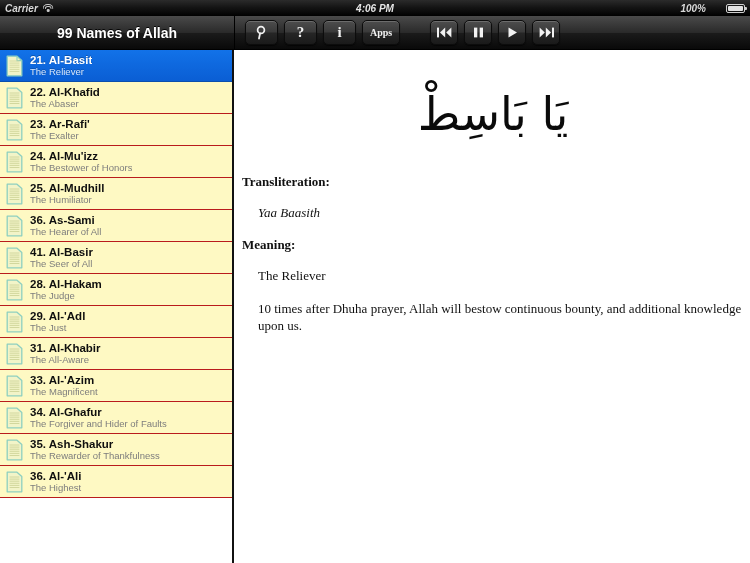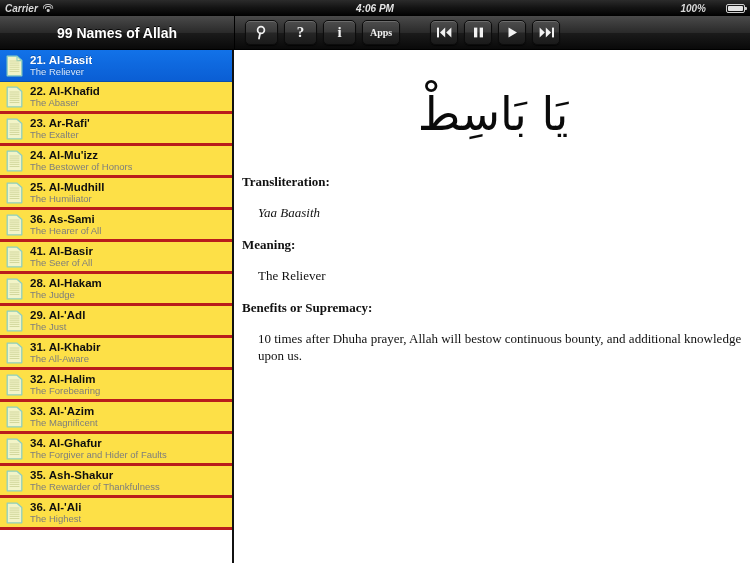--- a/index.html
+++ b/index.html
@@ -88,21 +88,21 @@
 
   
   .sidebar{
     width:234px; flex:0 0 234px; background:#fff;
     border-right:2px solid #111;
     overflow:hidden;
   }
   .row{
     height:32px; display:flex; align-items:center;
     padding:0 6px; gap:7px;
-    border-bottom:3px solid #b91c1c; background:#fde047;
+    border-bottom:1px solid #b91c1c; background:#fef9c3;
     cursor:pointer;
   }
   .row.selected{
     background:linear-gradient(to bottom,#1272e8 0%,#0a5ed4 100%);
     border-bottom:1px solid #0a4fae;
   }
   .doc-icon{ width:17px; height:22px; flex:0 0 17px; position:relative; }
   .doc-icon svg{ display:block; }
   .row-text{ display:flex; flex-direction:column; justify-content:center; line-height:1.12; min-width:0; }
   .row-title{
@@ -396,37 +396,20 @@
               <path d="M1.2 1.2 H11 L15.8 5.6 V20.8 H1.2 Z" fill="#f2f4c8" stroke="#8ecfc0" stroke-width="1.3" stroke-linejoin="round"></path>
               <line x1="3.6" y1="6" x2="13.4" y2="6" stroke="#c9cf92" stroke-width="0.8"></line>
               <line x1="3.6" y1="8.1" x2="13.4" y2="8.1" stroke="#c9cf92" stroke-width="0.8"></line>
               <line x1="3.6" y1="10.2" x2="13.4" y2="10.2" stroke="#c9cf92" stroke-width="0.8"></line>
               <line x1="3.6" y1="12.299999999999999" x2="13.4" y2="12.299999999999999" stroke="#c9cf92" stroke-width="0.8"></line>
               <line x1="3.6" y1="14.399999999999999" x2="13.4" y2="14.399999999999999" stroke="#c9cf92" stroke-width="0.8"></line>
               <line x1="3.6" y1="16.5" x2="13.4" y2="16.5" stroke="#c9cf92" stroke-width="0.8"></line>
             </svg>
           </span>
           <div class="row-text">
-            <div class="row-title">32. Al-Halim</div>
-            <div class="row-sub">The Forebearing</div>
-          </div>
-        </div>
-        <div class="row">
-          <span class="doc-icon">
-            <svg width="17" height="22" viewBox="0 0 17 22">
-              <path d="M1.2 1.2 H11 L15.8 5.6 V20.8 H1.2 Z" fill="#f2f4c8" stroke="#8ecfc0" stroke-width="1.3" stroke-linejoin="round"></path>
-              <line x1="3.6" y1="6" x2="13.4" y2="6" stroke="#c9cf92" stroke-width="0.8"></line>
-              <line x1="3.6" y1="8.1" x2="13.4" y2="8.1" stroke="#c9cf92" stroke-width="0.8"></line>
-              <line x1="3.6" y1="10.2" x2="13.4" y2="10.2" stroke="#c9cf92" stroke-width="0.8"></line>
-              <line x1="3.6" y1="12.299999999999999" x2="13.4" y2="12.299999999999999" stroke="#c9cf92" stroke-width="0.8"></line>
-              <line x1="3.6" y1="14.399999999999999" x2="13.4" y2="14.399999999999999" stroke="#c9cf92" stroke-width="0.8"></line>
-              <line x1="3.6" y1="16.5" x2="13.4" y2="16.5" stroke="#c9cf92" stroke-width="0.8"></line>
-            </svg>
-          </span>
-          <div class="row-text">
             <div class="row-title">33. Al-'Azim</div>
             <div class="row-sub">The Magnificent</div>
           </div>
         </div>
         <div class="row">
           <span class="doc-icon">
             <svg width="17" height="22" viewBox="0 0 17 22">
               <path d="M1.2 1.2 H11 L15.8 5.6 V20.8 H1.2 Z" fill="#f2f4c8" stroke="#8ecfc0" stroke-width="1.3" stroke-linejoin="round"></path>
               <line x1="3.6" y1="6" x2="13.4" y2="6" stroke="#c9cf92" stroke-width="0.8"></line>
               <line x1="3.6" y1="8.1" x2="13.4" y2="8.1" stroke="#c9cf92" stroke-width="0.8"></line>
@@ -477,19 +460,18 @@
         </div>
       </div>
 
     <div class="content">
       <div class="arabic">يَا بَاسِطْ</div>
       <div class="doc-body">
         <p class="doc-h">Transliteration:</p>
         <p class="doc-p ital">Yaa Baasith</p>
         <p class="doc-h">Meaning:</p>
         <p class="doc-p">The Reliever</p>
-        <p class="doc-h">Benefits or Supremacy:</p>
         <p class="doc-p last">10 times after Dhuha prayer, Allah will bestow continuous bounty, and additional knowledge upon us.</p>
       </div>
     </div>
 
   </div>
 </div>
 
 </body></html>

